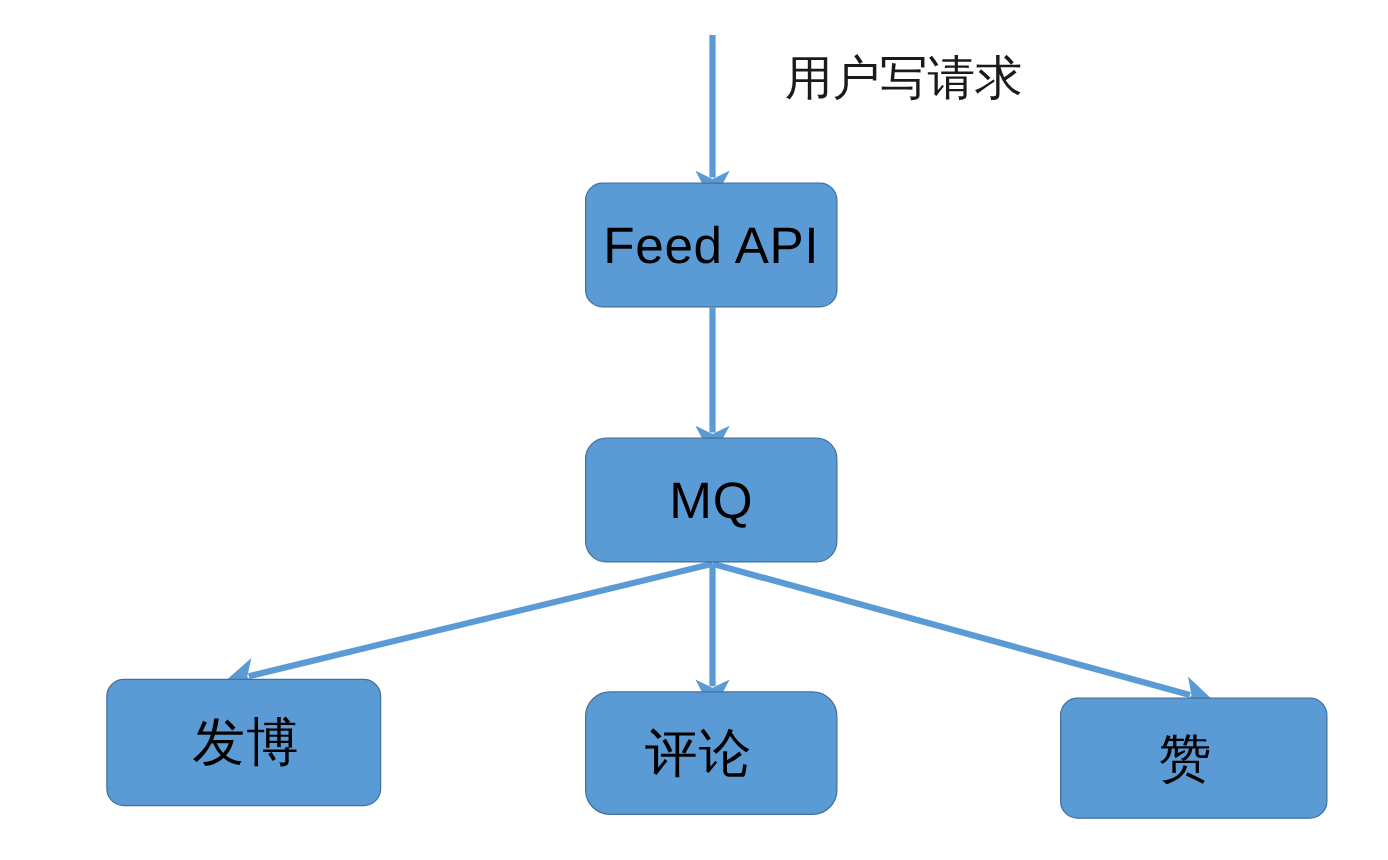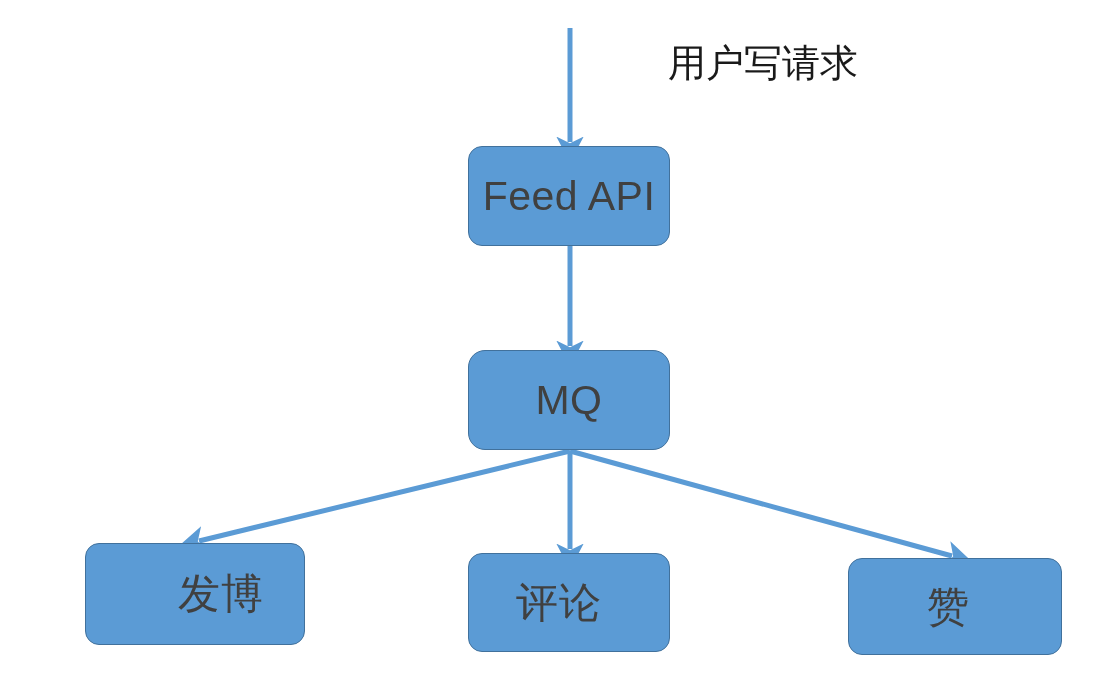--- a/index.html
+++ b/index.html
@@ -31,47 +31,46 @@
     background: #5B9BD5;
     border: 1.6px solid #41719C;
     border-radius: 14px;
     display: flex;
     align-items: center;
     justify-content: center;
     color: #ffffff;
     z-index: 2;
   }
   .node-label {
-    color: #404040;
+    color: #000000;
     line-height: 1;
     white-space: nowrap;
   }
   .node-latin .node-label {
     font-size: 41px;
     letter-spacing: 0.5px;
   }
   .node-cjk .node-label {
     font-size: 42px;
     letter-spacing: 1px;
   }
   
   #node-feed-api { left: 468px; top: 146px; width: 202px; height: 100px; }
   #node-mq       { left: 468px; top: 350px; width: 202px; height: 100px; border-radius: 17px; }
-  #node-post     { left: 85px;  top: 543px; width: 220px; height: 102px; justify-content: flex-start; padding-left: 92px; }
-  #node-comment  { left: 468px; top: 553px; width: 202px; height: 99px; justify-content: flex-start; padding-left: 47px; }
+  #node-post     { left: 85px;  top: 543px; width: 220px; height: 102px; justify-content: flex-start; padding-left: 68px; }
+  #node-comment  { left: 468px; top: 553px; width: 202px; height: 99px; justify-content: flex-start; padding-left: 47px; border-radius: 20px; }
   #node-like     { left: 848px; top: 558px; width: 214px; height: 97px; justify-content: flex-start; padding-left: 78px; }
 
   .free-label {
     position: absolute;
     color: #1a1a1a;
     font-size: 38px;
     line-height: 1;
     white-space: nowrap;
     z-index: 3;
-    margin-left: 40px;
   }
   #label-user-write-request { left: 628px; top: 44px; }
 </style>
 </head>
 <body>
 
 <div id="canvas">
 
   <svg id="edges" viewBox="0 0 1110 688" xmlns="http://www.w3.org/2000/svg">
     <defs>

